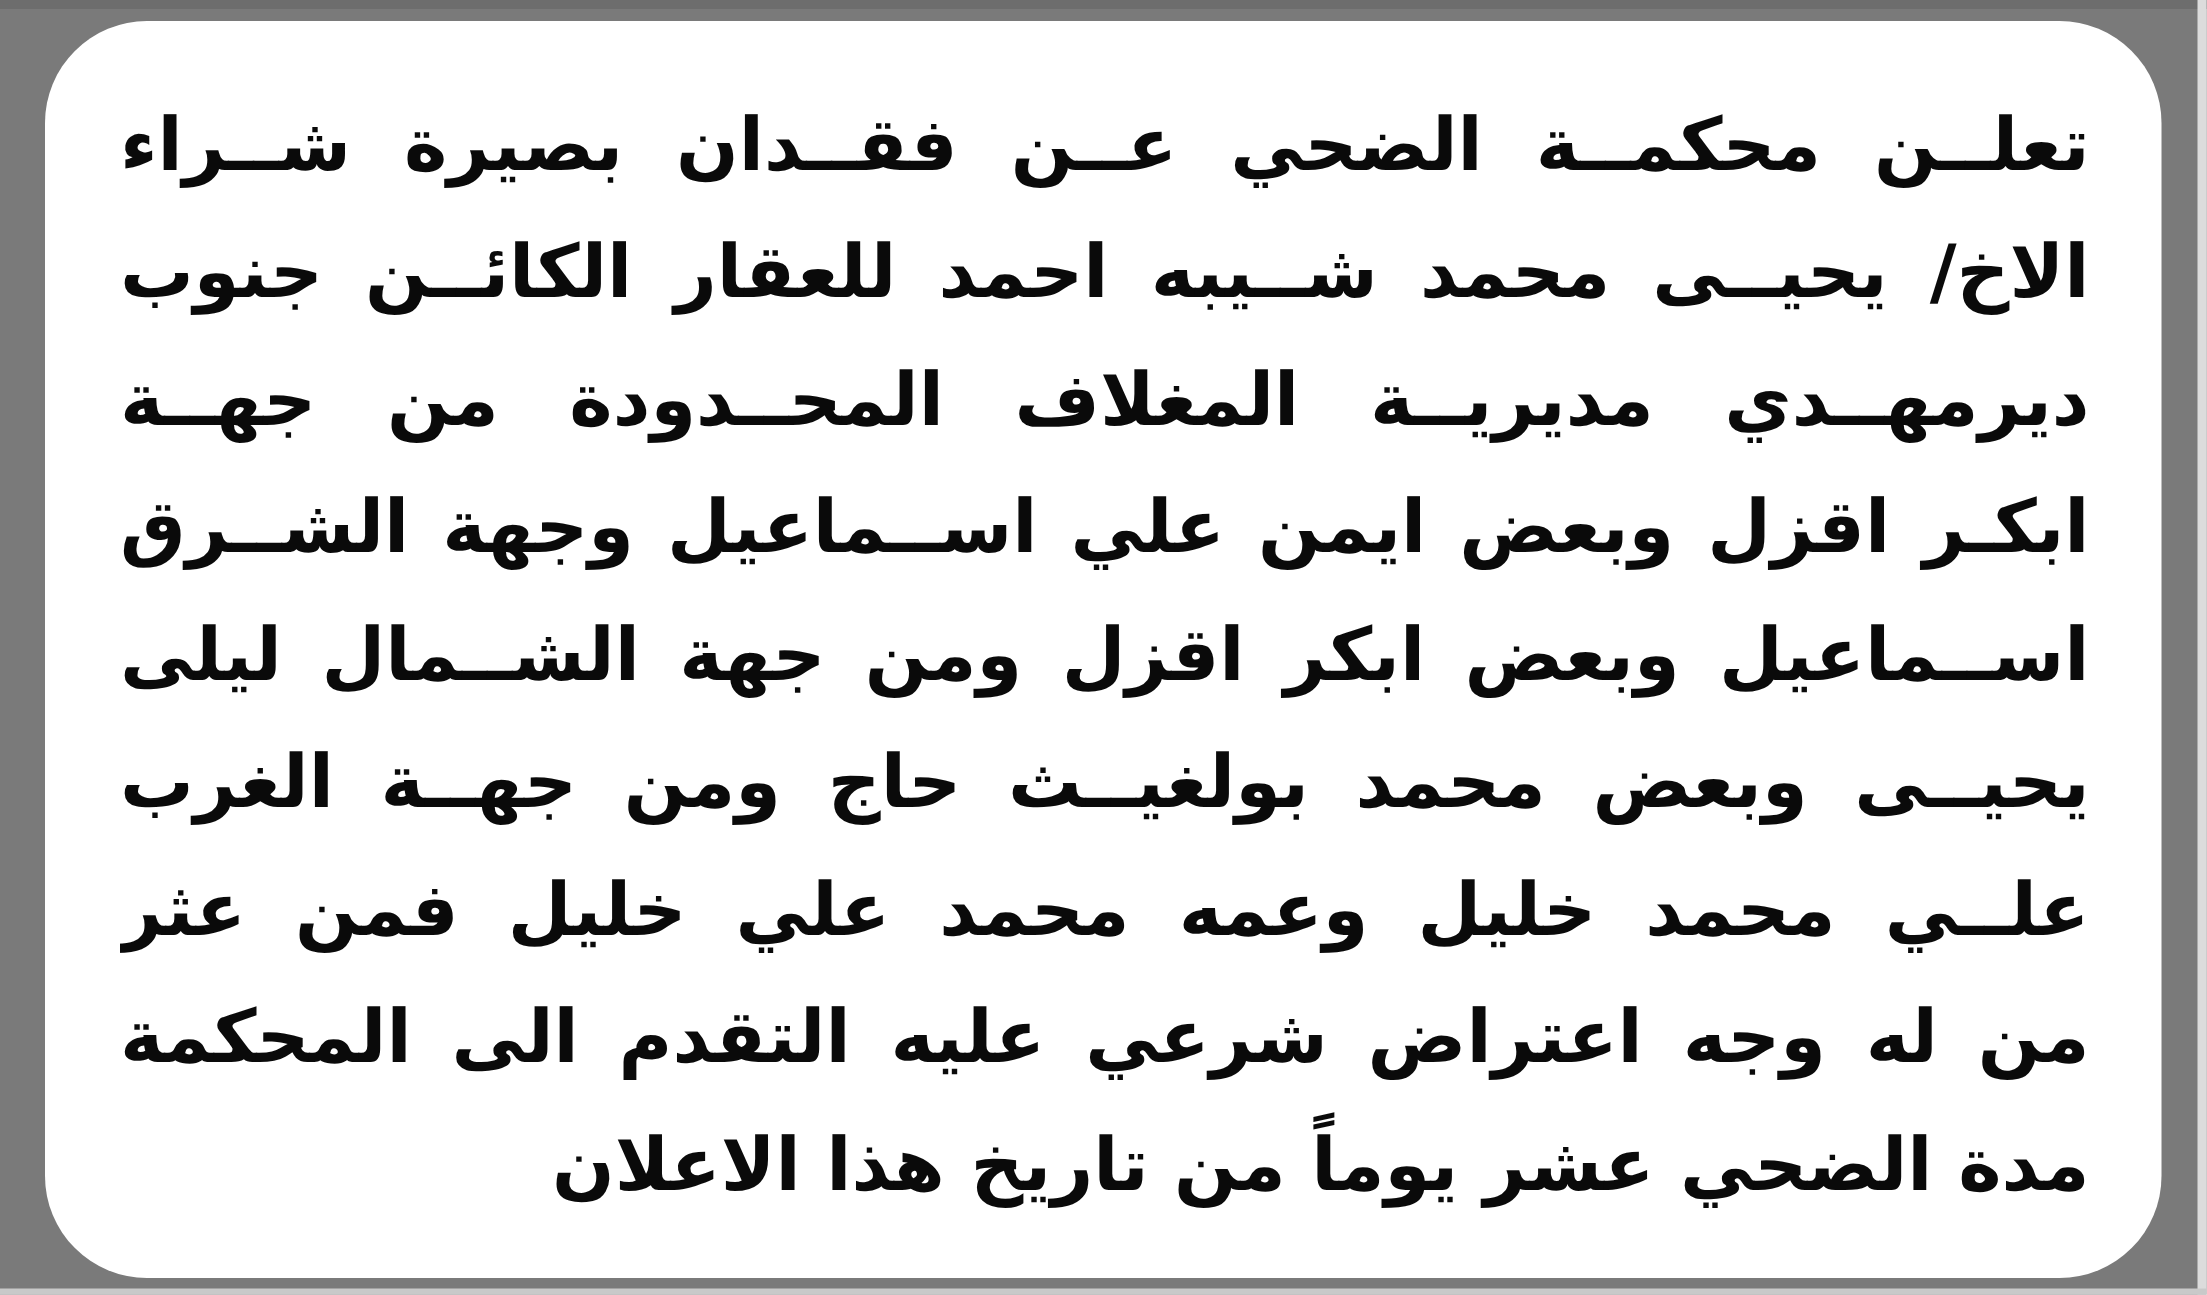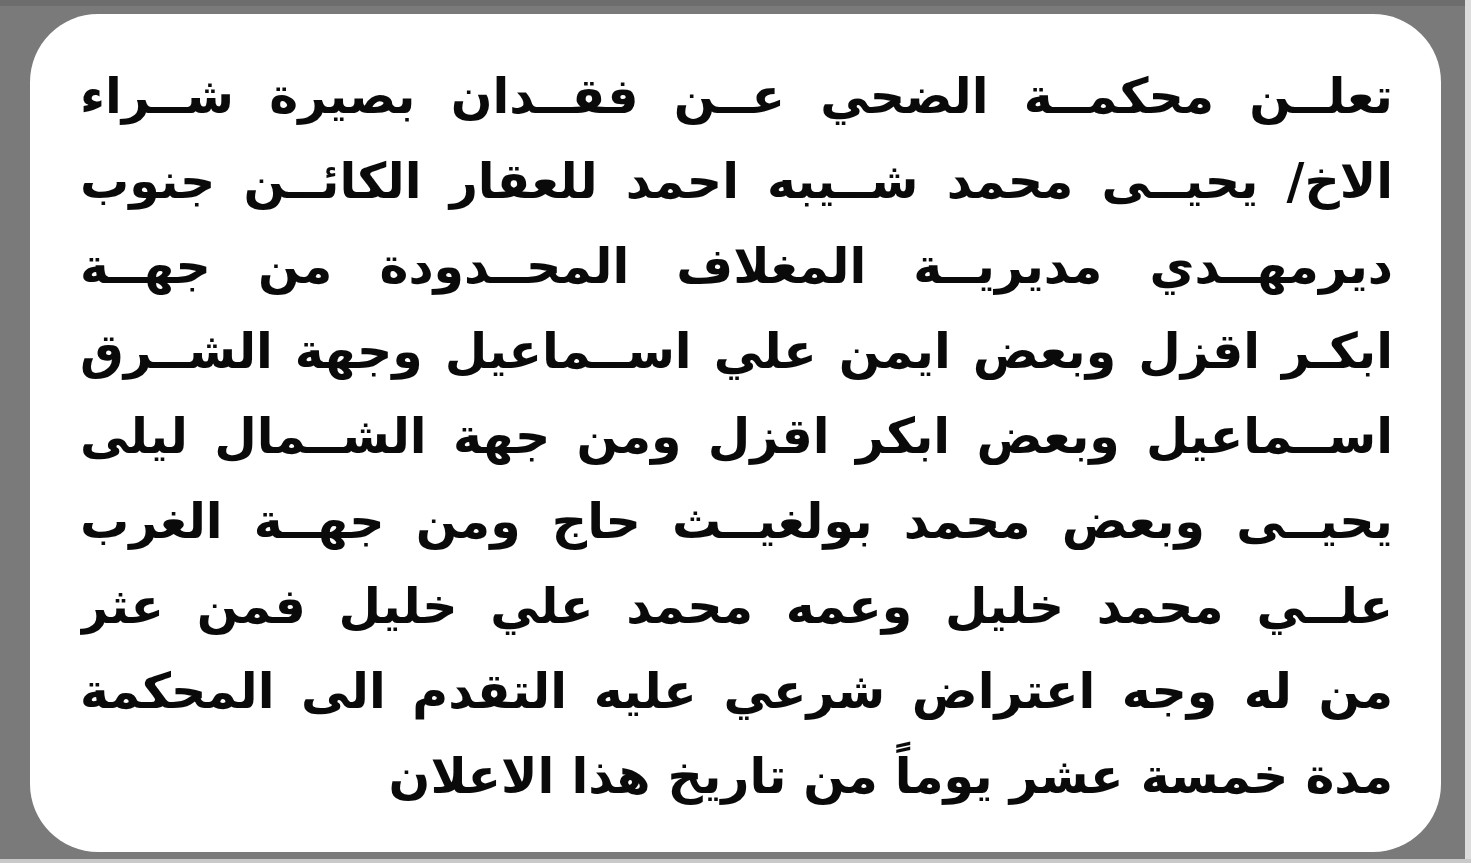--- a/index.html
+++ b/index.html
@@ -75,15 +75,15 @@
 <div class="panel">
   <div class="text-block">
     <div class="line">تعلــن محكمــة الضحي عــن فقــدان بصيرة شــراء تخص</div>
     <div class="line">الاخ/ يحيــى محمد شــيبه احمد للعقار الكائــن جنوب قرية</div>
     <div class="line">ديرمهــدي مديريــة المغلاف المحــدودة من جهــة الجنوب</div>
     <div class="line">ابكـر اقزل وبعض ايمن علي اســماعيل وجهة الشــرق علي</div>
     <div class="line">اســماعيل وبعض ابكر اقزل ومن جهة الشــمال ليلى عبده</div>
     <div class="line">يحيــى وبعض محمد بولغيــث حاج ومن جهــة الغرب عبده</div>
     <div class="line">علــي محمد خليل وعمه محمد علي خليل فمن عثر عليها او</div>
     <div class="line">من له وجه اعتراض شرعي عليه التقدم الى المحكمة خلال</div>
-    <div class="line last">مدة خمسة عشر يوماً من تاريخ هذا الاعلان</div>
+    <div class="line last">مدة الضحي عشر يوماً من تاريخ هذا الاعلان</div>
   </div>
 </div>
 
 </body></html>

